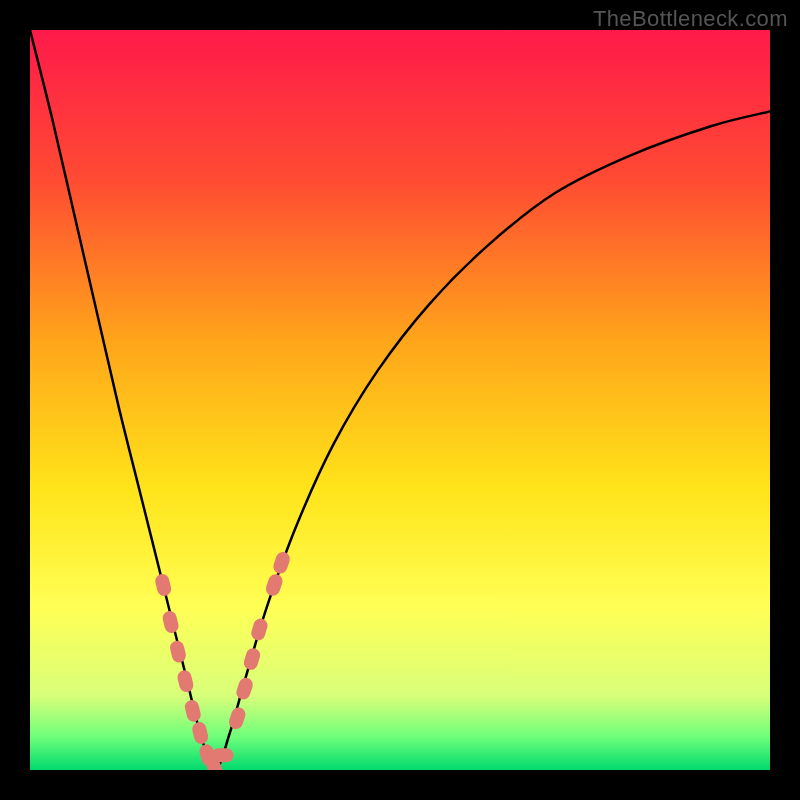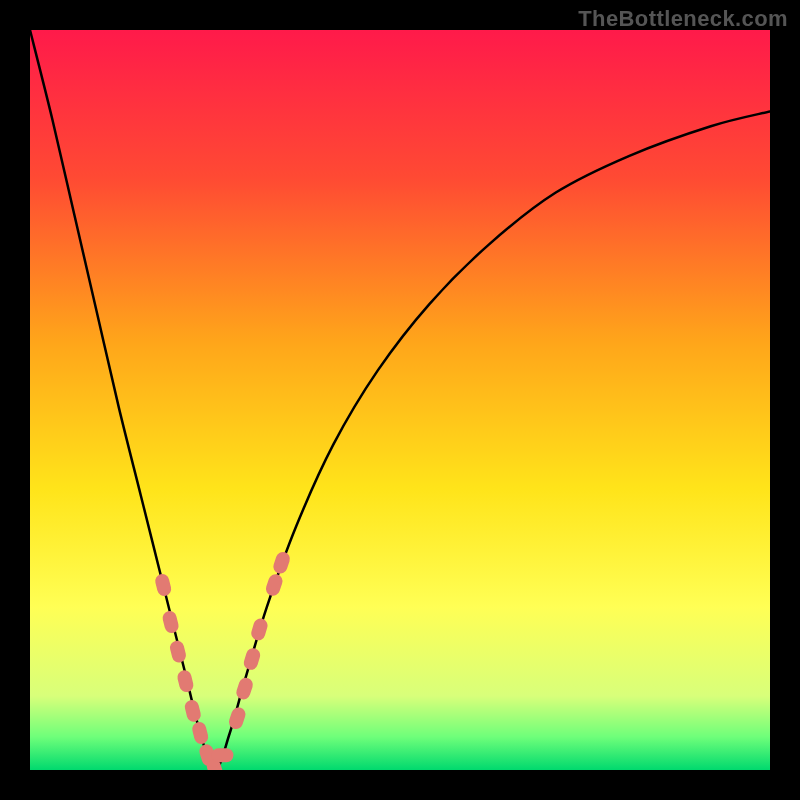--- a/index.html
+++ b/index.html
@@ -23,21 +23,21 @@
     width: 740px;
     height: 740px;
     overflow: hidden;
   }
   .watermark {
     position: absolute;
     top: 6px;
     right: 12px;
     color: #555;
     font-size: 22px;
-    font-weight: 700;
+    font-weight: 400;
     letter-spacing: 0.4px;
     z-index: 20;
   }
   svg {
     display: block;
     width: 100%;
     height: 100%;
   }
 </style>
 </head>

